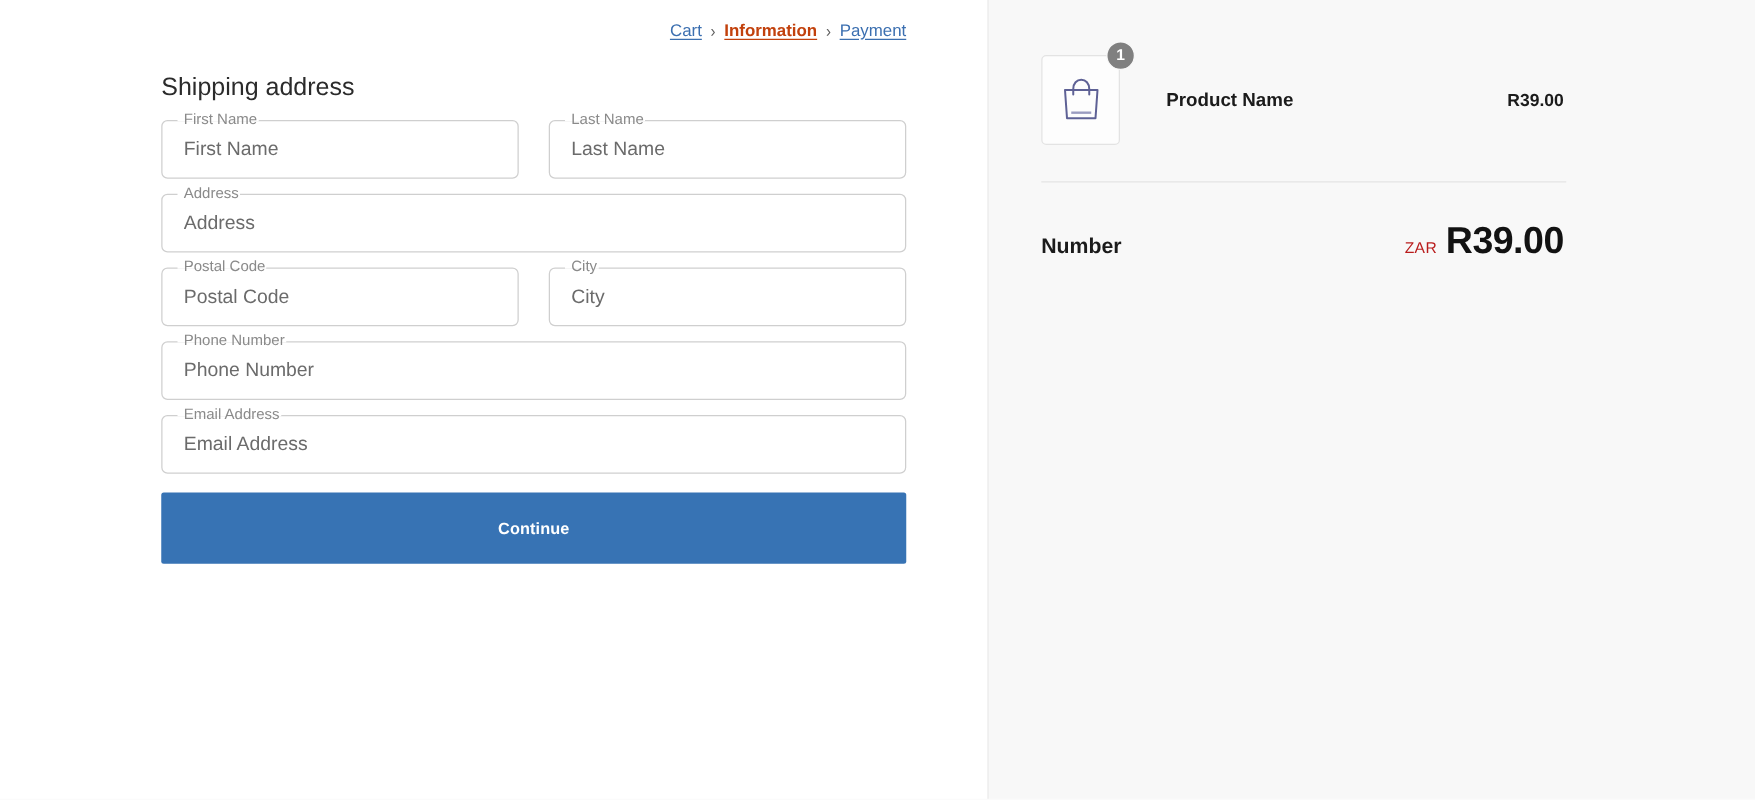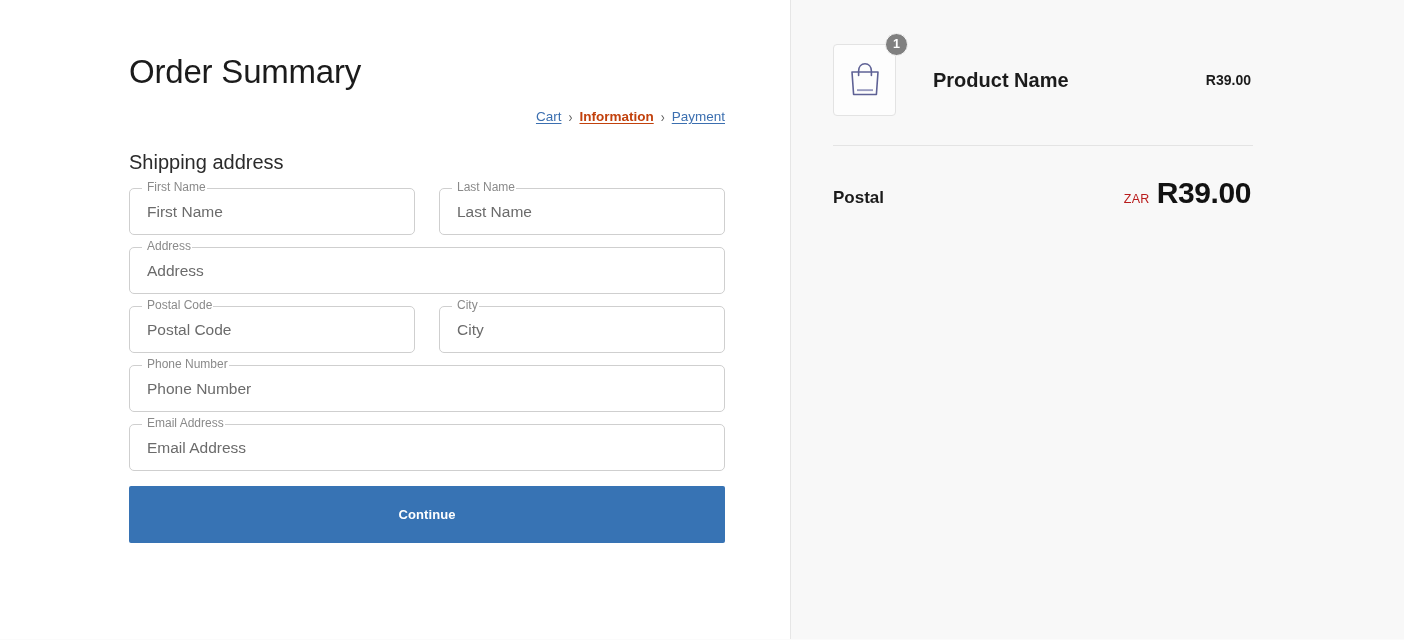--- a/index.html
+++ b/index.html
@@ -205,21 +205,21 @@
     font-size: 12.5px;
     font-weight: 700;
     display: flex;
     align-items: center;
     justify-content: center;
     line-height: 1;
     border: 1.5px solid #f8f8f8;
   }
   .product-name {
     margin-left: 37px;
-    font-size: 20px;
+    font-size: 15px;
     font-weight: 700;
     color: #1b1b1b;
     flex: 1 1 auto;
   }
   .product-price {
     font-size: 14px;
     font-weight: 700;
     color: #1b1b1b;
     text-align: right;
     padding-right: 2px;
@@ -270,21 +270,20 @@
   }
 </style>
 </head>
 <body>
 
 <div id="page">
 
   <div class="left-panel">
     <div class="left-inner">
 
-      <h1 class="page-title">Order Summary</h1>
 
       <nav class="breadcrumb">
         <span class="bc-link">Cart</span>
         <span class="bc-sep">›</span>
         <span class="bc-link current">Information</span>
         <span class="bc-sep">›</span>
         <span class="bc-link">Payment</span>
       </nav>
 
       <h2 class="section-title">Shipping address</h2>
@@ -368,21 +367,21 @@
           </div>
           <div class="qty-badge">1</div>
         </div>
         <div class="product-name">Product Name</div>
         <div class="product-price">R39.00</div>
       </div>
 
       <div class="divider"></div>
 
       <div class="total-row">
-        <div class="total-label">Postal</div>
+        <div class="total-label">Number</div>
         <div class="total-amount">
           <span class="total-currency">ZAR</span>
           <span class="total-value">R39.00</span>
         </div>
       </div>
 
     </div>
   </div>
 
   <div class="bottom-hairline"></div>

